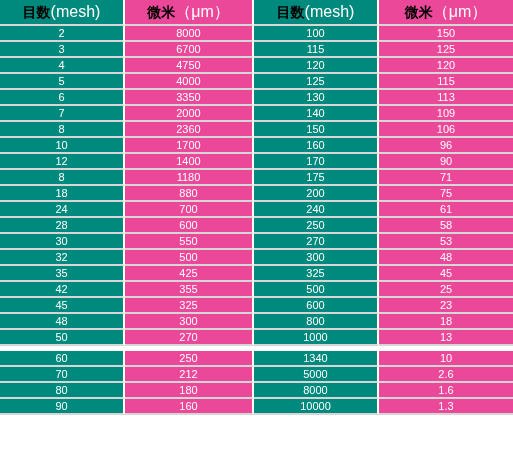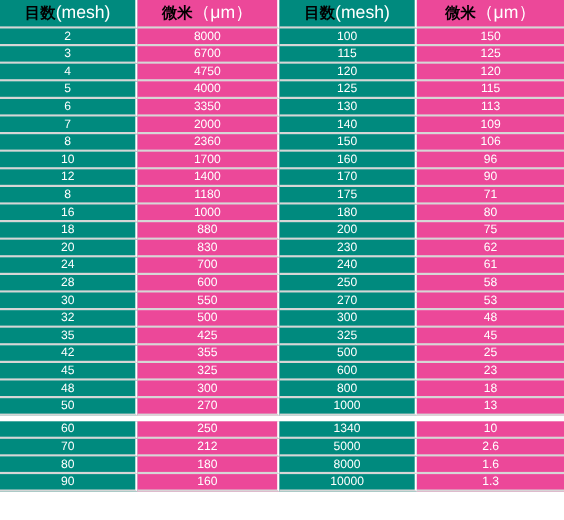--- a/index.html
+++ b/index.html
@@ -244,58 +244,30 @@
         </td>
         <td class="teal">
           <span class="cell-text">175</span>
         </td>
         <td class="blue last-col">
           <span class="cell-text">71</span>
         </td>
       </tr>
       <tr class="data-row">
         <td class="teal">
-          <span class="cell-text">16</span>
-        </td>
-        <td class="blue">
-          <span class="cell-text">1000</span>
-        </td>
-        <td class="teal">
-          <span class="cell-text">180</span>
-        </td>
-        <td class="blue last-col">
-          <span class="cell-text">80</span>
-        </td>
-      </tr>
-      <tr class="data-row">
-        <td class="teal">
           <span class="cell-text">18</span>
         </td>
         <td class="blue">
           <span class="cell-text">880</span>
         </td>
         <td class="teal">
           <span class="cell-text">200</span>
         </td>
         <td class="blue last-col">
           <span class="cell-text">75</span>
-        </td>
-      </tr>
-      <tr class="data-row">
-        <td class="teal">
-          <span class="cell-text">20</span>
-        </td>
-        <td class="blue">
-          <span class="cell-text">830</span>
-        </td>
-        <td class="teal">
-          <span class="cell-text">230</span>
-        </td>
-        <td class="blue last-col">
-          <span class="cell-text">62</span>
         </td>
       </tr>
       <tr class="data-row">
         <td class="teal">
           <span class="cell-text">24</span>
         </td>
         <td class="blue">
           <span class="cell-text">700</span>
         </td>
         <td class="teal">

